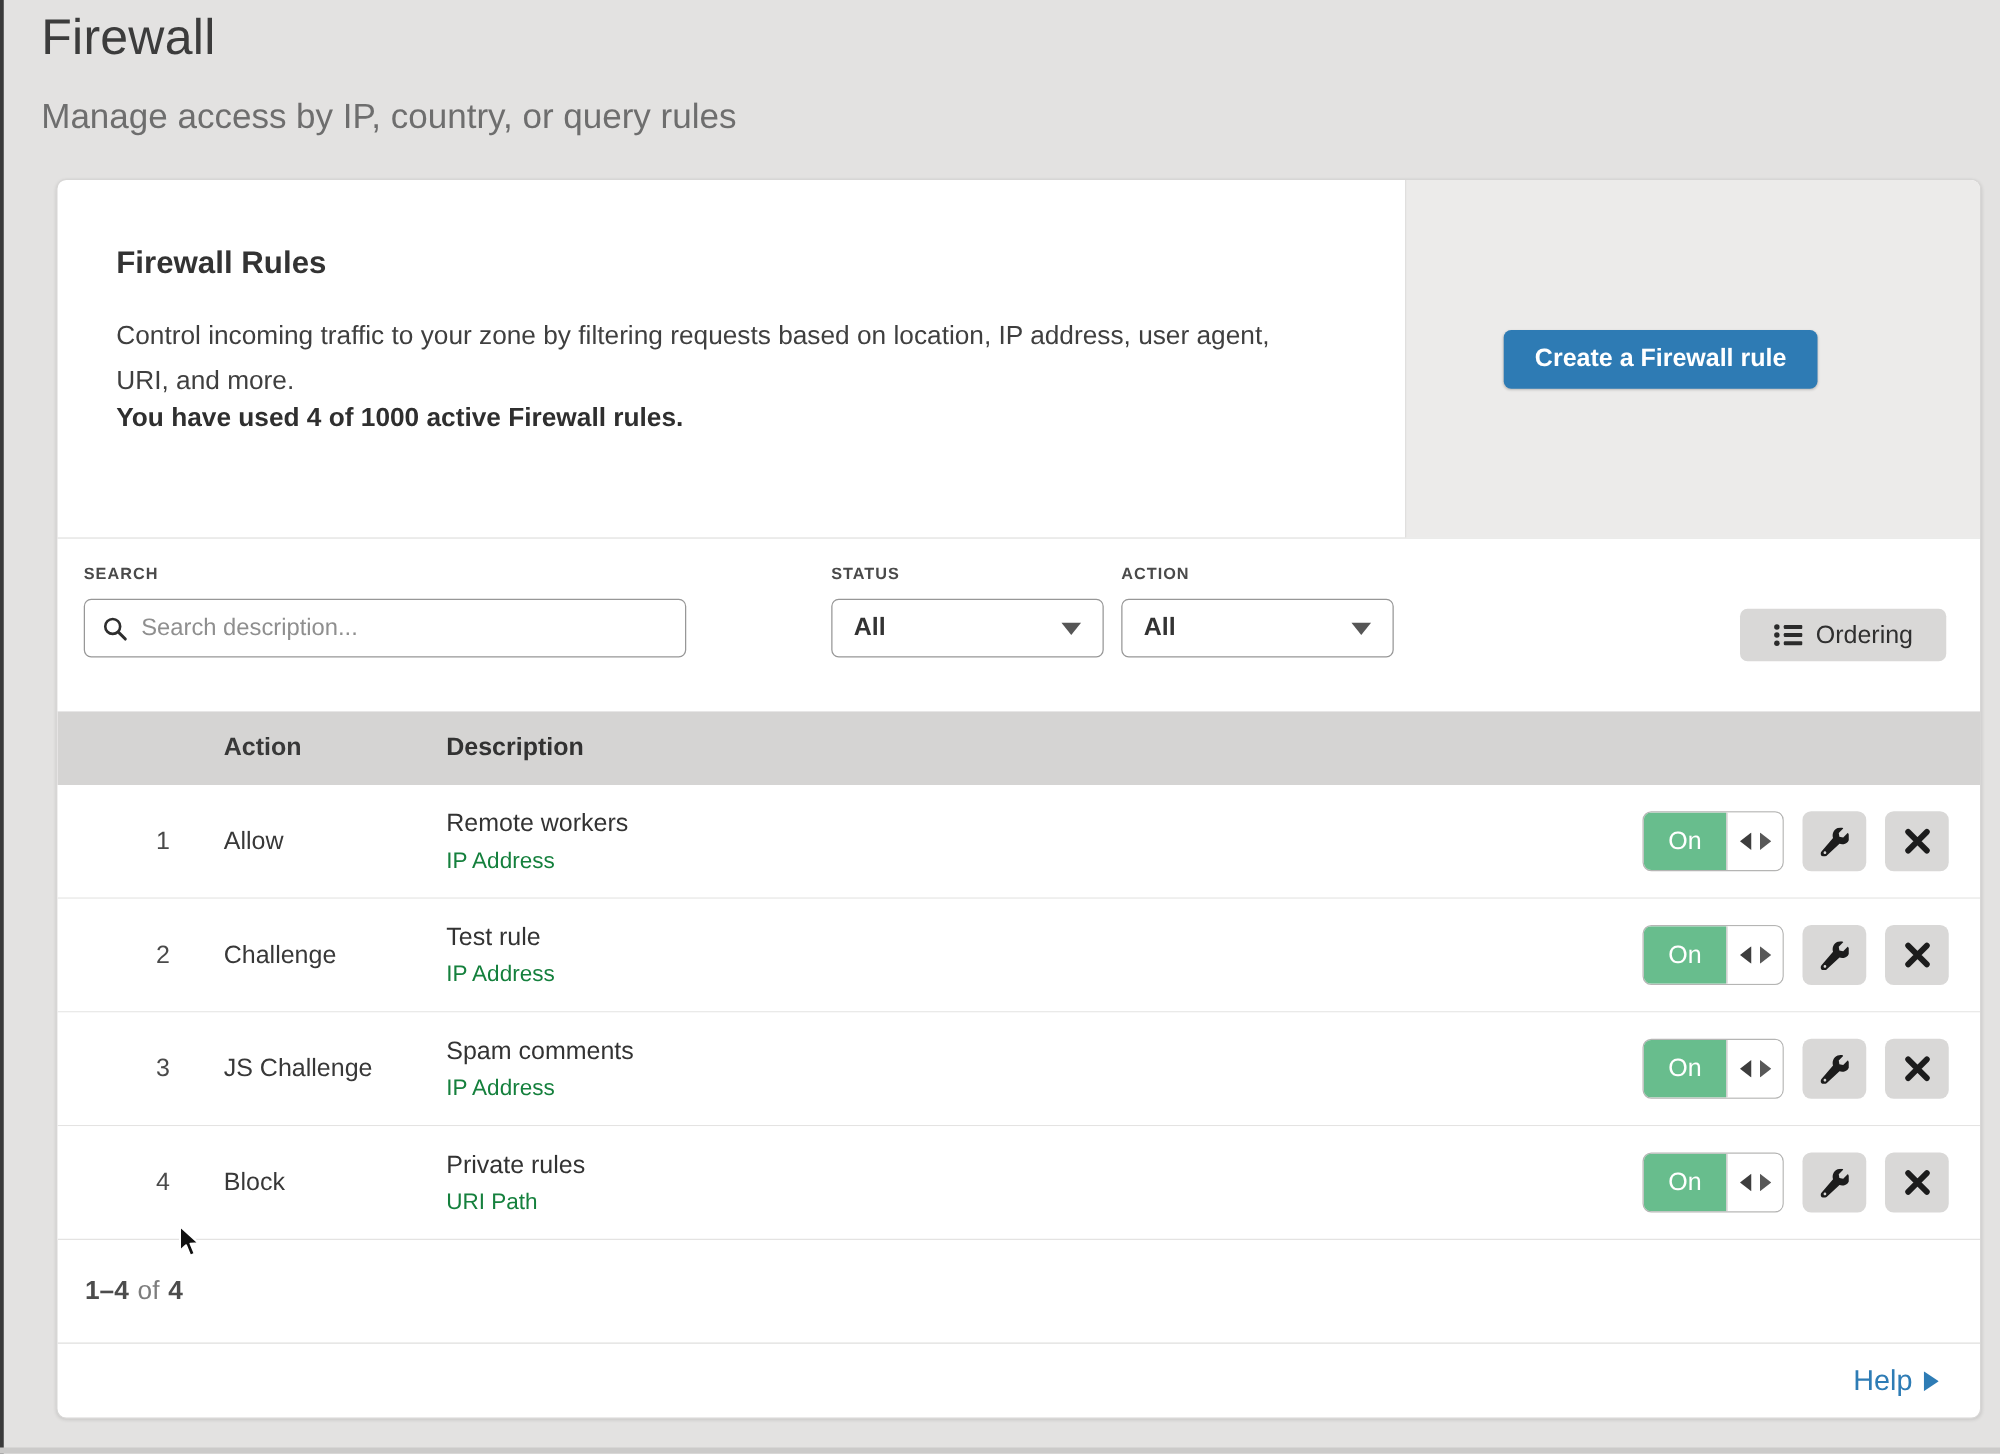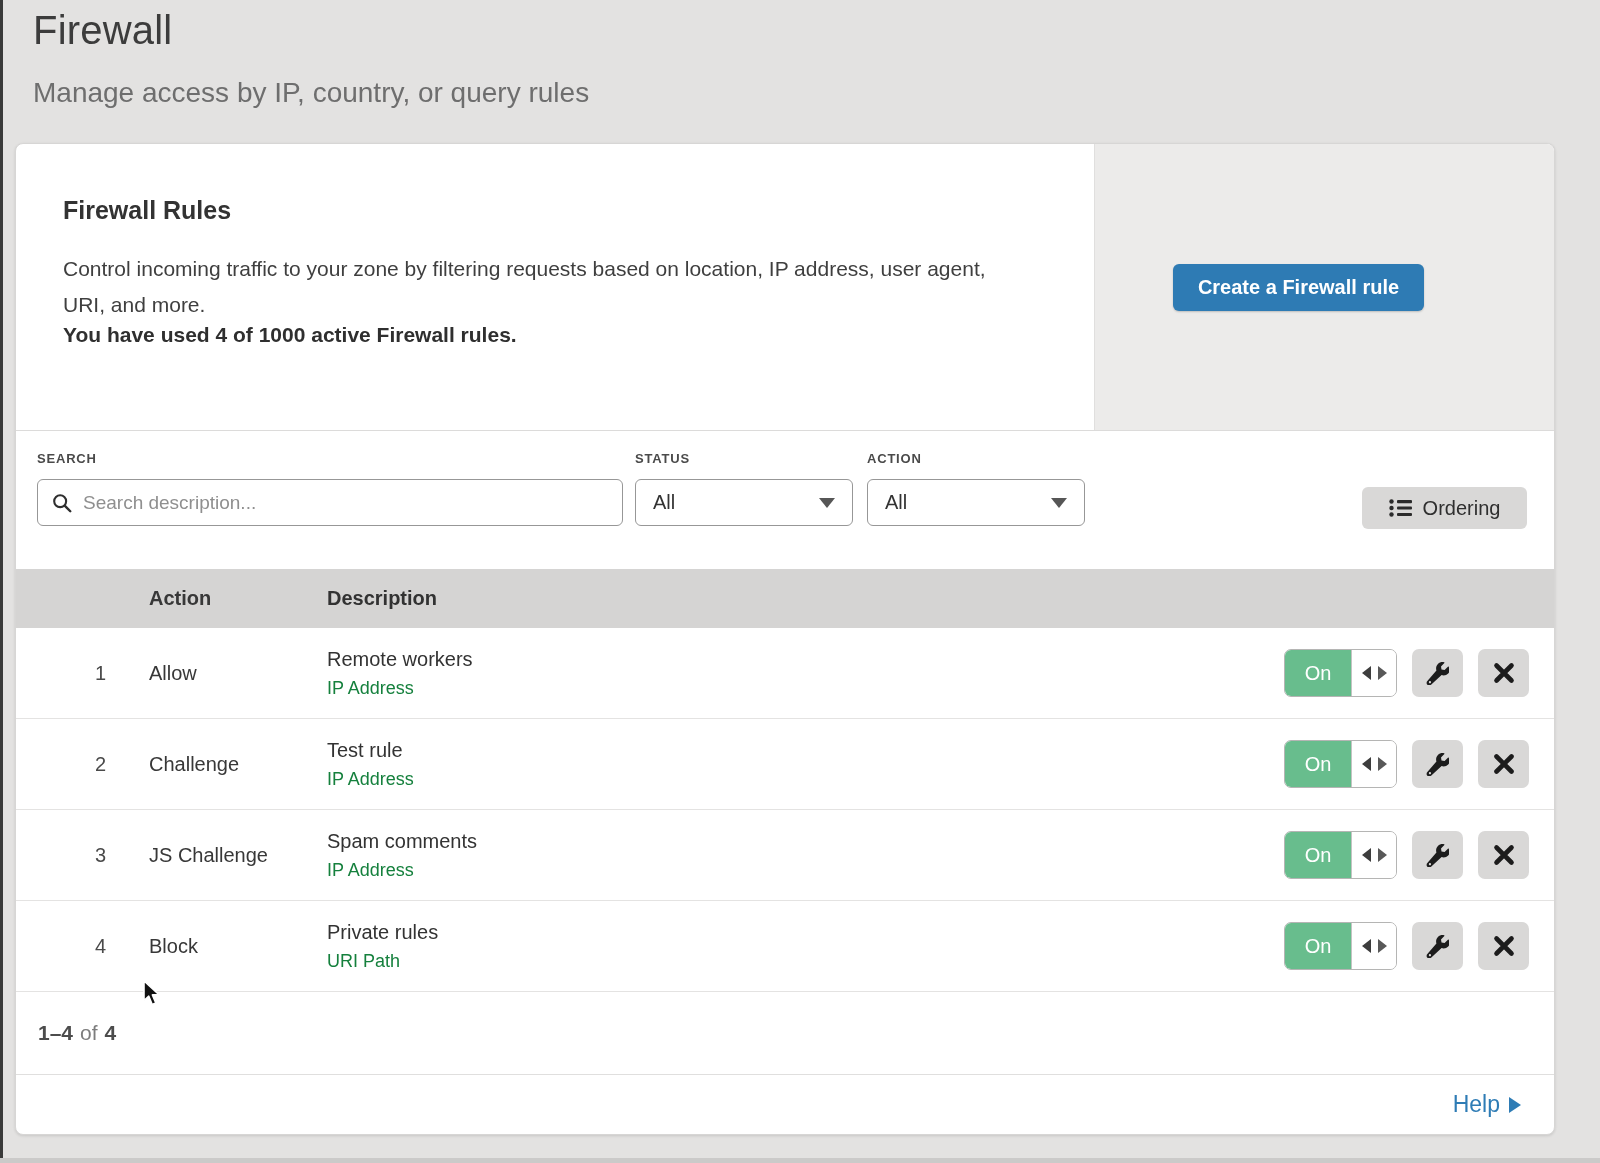--- a/index.html
+++ b/index.html
@@ -14,21 +14,21 @@
   .edge-left { position:absolute; left:0; top:0; width:3px; height:1163px; background:#3a3a3a; }
   .edge-bottom { position:absolute; left:0; bottom:0; width:1600px; height:5px; background:#cbcac9; }
 
   
   .page-header { position:absolute; left:33px; top:8px; }
   .page-header h1 { font-size:40px; font-weight:500; color:#3c3c3c; letter-spacing:0.2px; }
   .page-header .subtitle { margin-top:24px; font-size:28px; font-weight:400; color:#6e6e6e; }
 
   
   .card {
-    position:absolute; left:15px; top:143px; width:1540px; height:992px;
+    position:absolute; left:45px; top:143px; width:1540px; height:992px;
     background:#fff; border:1px solid #d7d6d5; border-radius:8px;
     box-shadow:0 1px 3px rgba(0,0,0,.12);
     display:flex; flex-direction:column; overflow:hidden;justify-content:center;
   }
 
   
   .card-top { height:287px; flex:0 0 287px; display:flex; border-bottom:1px solid #dcdbda; }
   .rules-info { flex:0 0 1078px; padding:52px 60px 0 47px; }
   .rules-info h2 { font-size:25px; font-weight:700; color:#333; margin-bottom:26px; }
   .rules-info .desc { font-size:21px; color:#3f3f3f; line-height:36px; max-width:950px; }
@@ -45,31 +45,31 @@
   }
 
   
   .filters { height:138px; flex:0 0 138px; position:relative; background:#fff; }
   .filter-label { display:block; font-size:13px; font-weight:700; letter-spacing:.8px; color:#4a4a4a; margin-bottom:13px; }
   .fg { position:absolute; top:20px; }
   .fg-search { left:21px; }
   .fg-status { left:619px; }
   .fg-action { left:851px; }
   .search-box {
-    width:586px; height:47px; border:1px solid #979797; border-radius:6px;
+    width:482px; height:47px; border:1px solid #979797; border-radius:6px;
     display:flex; align-items:center; padding-left:13px; background:#fff;
   }
   .search-box svg { flex:0 0 auto; margin-right:10px; }
   .search-box input {
     border:none; outline:none; font-family:inherit; font-size:19px; color:#333; width:100%; background:transparent;
   }
   .search-box input::placeholder { color:#8f8f8f; }
   .select-box {
     width:218px; height:47px; border:1px solid #979797; border-radius:6px; background:#fff;
-    display:flex; align-items:center; justify-content:space-between; padding:0 17px; cursor:pointer;
+    display:flex; align-items:center; justify-content:space-between; padding:0 17px; cursor:pointer;font-weight:bold;
   }
   .select-box .select-value { font-size:20px; color:#333; }
   .ordering-btn {
     position:absolute; right:27px; top:56px; width:165px; height:42px;
     background:#d9d8d7; border:none; border-radius:6px; cursor:pointer;
     display:flex; align-items:center; justify-content:center; gap:11px;
     font-family:inherit; font-size:20px; color:#2f2f2f;
   }
 
   

